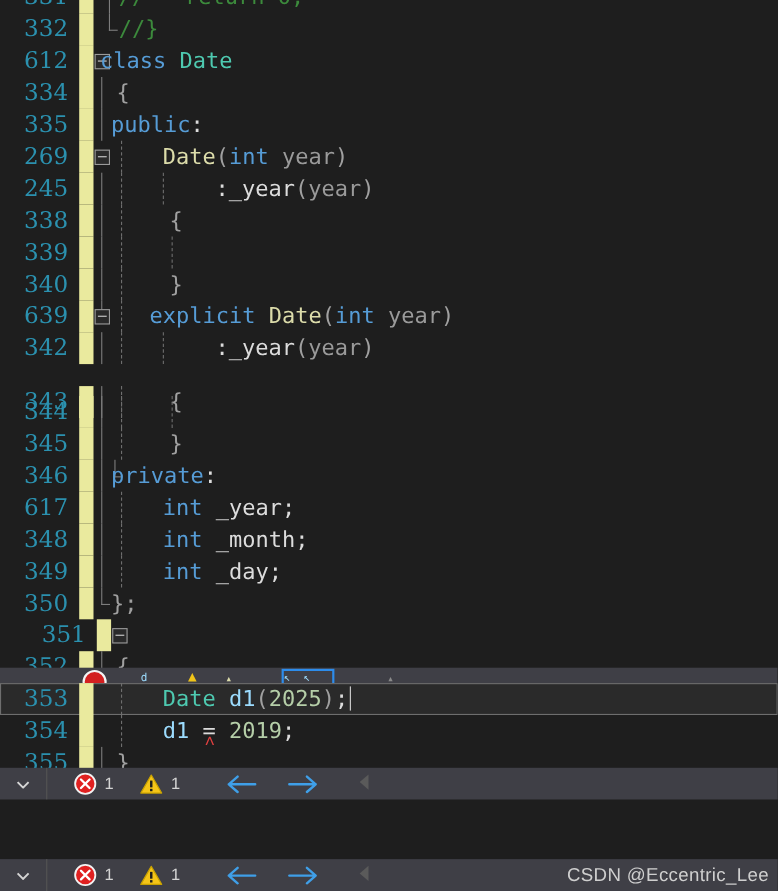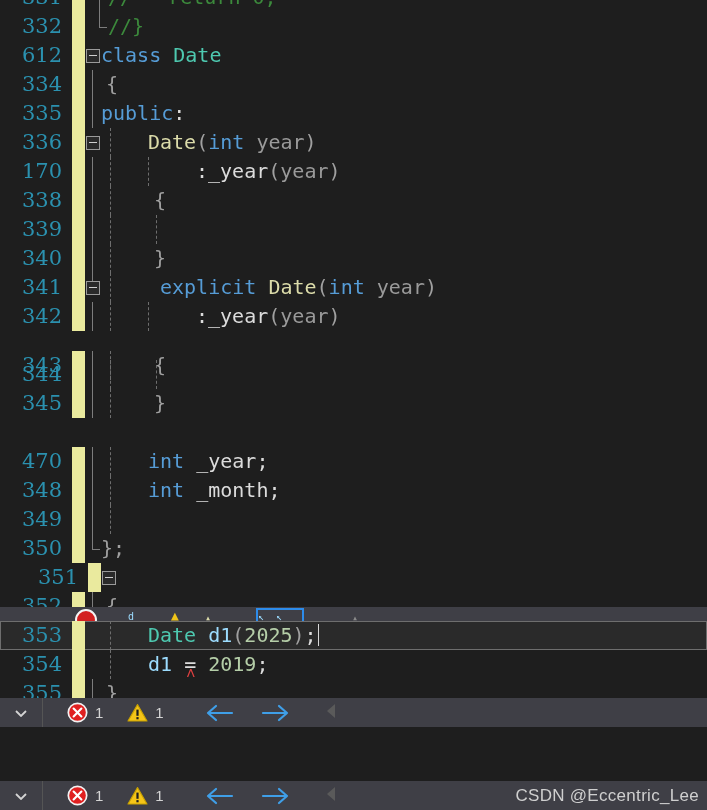--- a/index.html
+++ b/index.html
@@ -160,47 +160,47 @@
     <span class="lnum">332</span>
     <span class="changebar"></span>
     <span class="foldend" style="left:99px;"></span>
     <span class="code cmt" style="left:108px;">//}</span>
   </div>
 
   <div class="row" style="top:41px;position:absolute;left:0;width:707px;">
     <span class="lnum">612</span>
     <span class="changebar"></span>
     <span class="fold"></span>
-    <span class="code" style="left:101px;"><span class="kw">class</span> <span class="typ">Date</span></span>
+    <span class="code" style="left:91px;"><span class="kw">class</span> <span class="typ">Date</span></span>
   </div>
 
   <div class="row" style="top:70px;position:absolute;left:0;width:707px;padding-left:46px;">
     <span class="lnum">334</span>
     <span class="changebar"></span>
     <span class="vline" style="left:92px;"></span>
     <span class="code par" style="left:106px;">{</span>
   </div>
 
   <div class="row" style="top:99px;position:absolute;left:0;width:707px;">
     <span class="lnum">335</span>
     <span class="changebar"></span>
     <span class="vline" style="left:92px;"></span>
     <span class="code" style="left:101px;"><span class="kw">public</span><span class="pun">:</span></span>
   </div>
 
   <div class="row" style="top:128px;position:absolute;left:0;width:707px;">
-    <span class="lnum">336</span>
+    <span class="lnum">269</span>
     <span class="changebar"></span>
     <span class="fold"></span>
     <span class="vdash" style="left:110px;"></span>
     <span class="code" style="left:148px;"><span class="fn">Date</span><span class="par">(</span><span class="kw">int</span> <span class="gry">year</span><span class="par">)</span></span>
   </div>
 
   <div class="row" style="top:157px;position:absolute;left:0;width:707px;">
-    <span class="lnum">170</span>
+    <span class="lnum">245</span>
     <span class="changebar"></span>
     <span class="vline" style="left:92px;"></span>
     <span class="vdash" style="left:110px;"></span>
     <span class="vdash" style="left:148px;"></span>
     <span class="code" style="left:196px;"><span class="pun">:_year</span><span class="par">(</span><span class="gry">year</span><span class="par">)</span></span>
   </div>
 
   <div class="row" style="top:186px;position:absolute;left:0;width:707px;">
     <span class="lnum">338</span>
     <span class="changebar"></span>
@@ -220,26 +220,26 @@
 
   <div class="row" style="top:244px;position:absolute;left:0;width:707px;">
     <span class="lnum">340</span>
     <span class="changebar"></span>
     <span class="vline" style="left:92px;"></span>
     <span class="vdash" style="left:110px;"></span>
     <span class="code par" style="left:154px;">}</span>
   </div>
 
   <div class="row" style="top:273px;position:absolute;left:0;width:707px;">
-    <span class="lnum">341</span>
+    <span class="lnum">639</span>
     <span class="changebar"></span>
     <span class="foldend" style="left:92px;"></span>
     <span class="fold"></span>
     <span class="vdash" style="left:110px;"></span>
-    <span class="code" style="left:160px;"><span class="kw">explicit</span> <span class="fn">Date</span><span class="par">(</span><span class="kw">int</span> <span class="gry">year</span><span class="par">)</span></span>
+    <span class="code" style="left:136px;"><span class="kw">explicit</span> <span class="fn">Date</span><span class="par">(</span><span class="kw">int</span> <span class="gry">year</span><span class="par">)</span></span>
   </div>
 
   <div class="row" style="top:302px;position:absolute;left:0;width:707px;">
     <span class="lnum">342</span>
     <span class="changebar"></span>
     <span class="vline" style="left:92px;"></span>
     <span class="vdash" style="left:110px;"></span>
     <span class="vdash" style="left:148px;"></span>
     <span class="code" style="left:196px;"><span class="pun">:_year</span><span class="par">(</span><span class="gry">year</span><span class="par">)</span></span>
   </div>
@@ -262,42 +262,50 @@
   </div>
 
   <div class="row" style="top:389px;position:absolute;left:0;width:707px;">
     <span class="lnum">345</span>
     <span class="changebar"></span>
     <span class="vline" style="left:92px;"></span>
     <span class="vdash" style="left:110px;"></span>
     <span class="code par" style="left:154px;">}</span>
   </div>
 
+  <div class="row" style="top:418px;position:absolute;left:0;width:707px;">
+    <span class="lnum">346</span>
+    <span class="changebar"></span>
+    <span class="vline" style="left:92px;"></span>
+    <span class="foldend" style="left:104px;width:6px;"></span>
+    <span class="code" style="left:101px;"><span class="kw">private</span><span class="pun">:</span></span>
+  </div>
 
   <div class="row" style="top:447px;position:absolute;left:0;width:707px;">
-    <span class="lnum">470</span>
+    <span class="lnum">617</span>
     <span class="changebar"></span>
     <span class="vline" style="left:92px;"></span>
     <span class="vdash" style="left:110px;"></span>
     <span class="code" style="left:148px;"><span class="kw">int</span> <span class="pun">_year;</span></span>
   </div>
 
   <div class="row" style="top:476px;position:absolute;left:0;width:707px;">
     <span class="lnum">348</span>
     <span class="changebar"></span>
     <span class="vline" style="left:92px;"></span>
     <span class="vdash" style="left:110px;"></span>
     <span class="code" style="left:148px;"><span class="kw">int</span> <span class="pun">_month;</span></span>
   </div>
 
   <div class="row" style="top:505px;position:absolute;left:0;width:707px;">
     <span class="lnum">349</span>
     <span class="changebar"></span>
     <span class="vline" style="left:92px;"></span>
     <span class="vdash" style="left:110px;"></span>
+    <span class="code" style="left:148px;"><span class="kw">int</span> <span class="pun">_day;</span></span>
   </div>
 
   <div class="row" style="top:534px;position:absolute;left:0;width:707px;">
     <span class="lnum">350</span>
     <span class="changebar"></span>
     <span class="foldend" style="left:92px;"></span>
     <span class="code par" style="left:101px;">};</span>
   </div>
 
   <div class="row" style="top:563px;position:absolute;left:16px;width:707px;">

